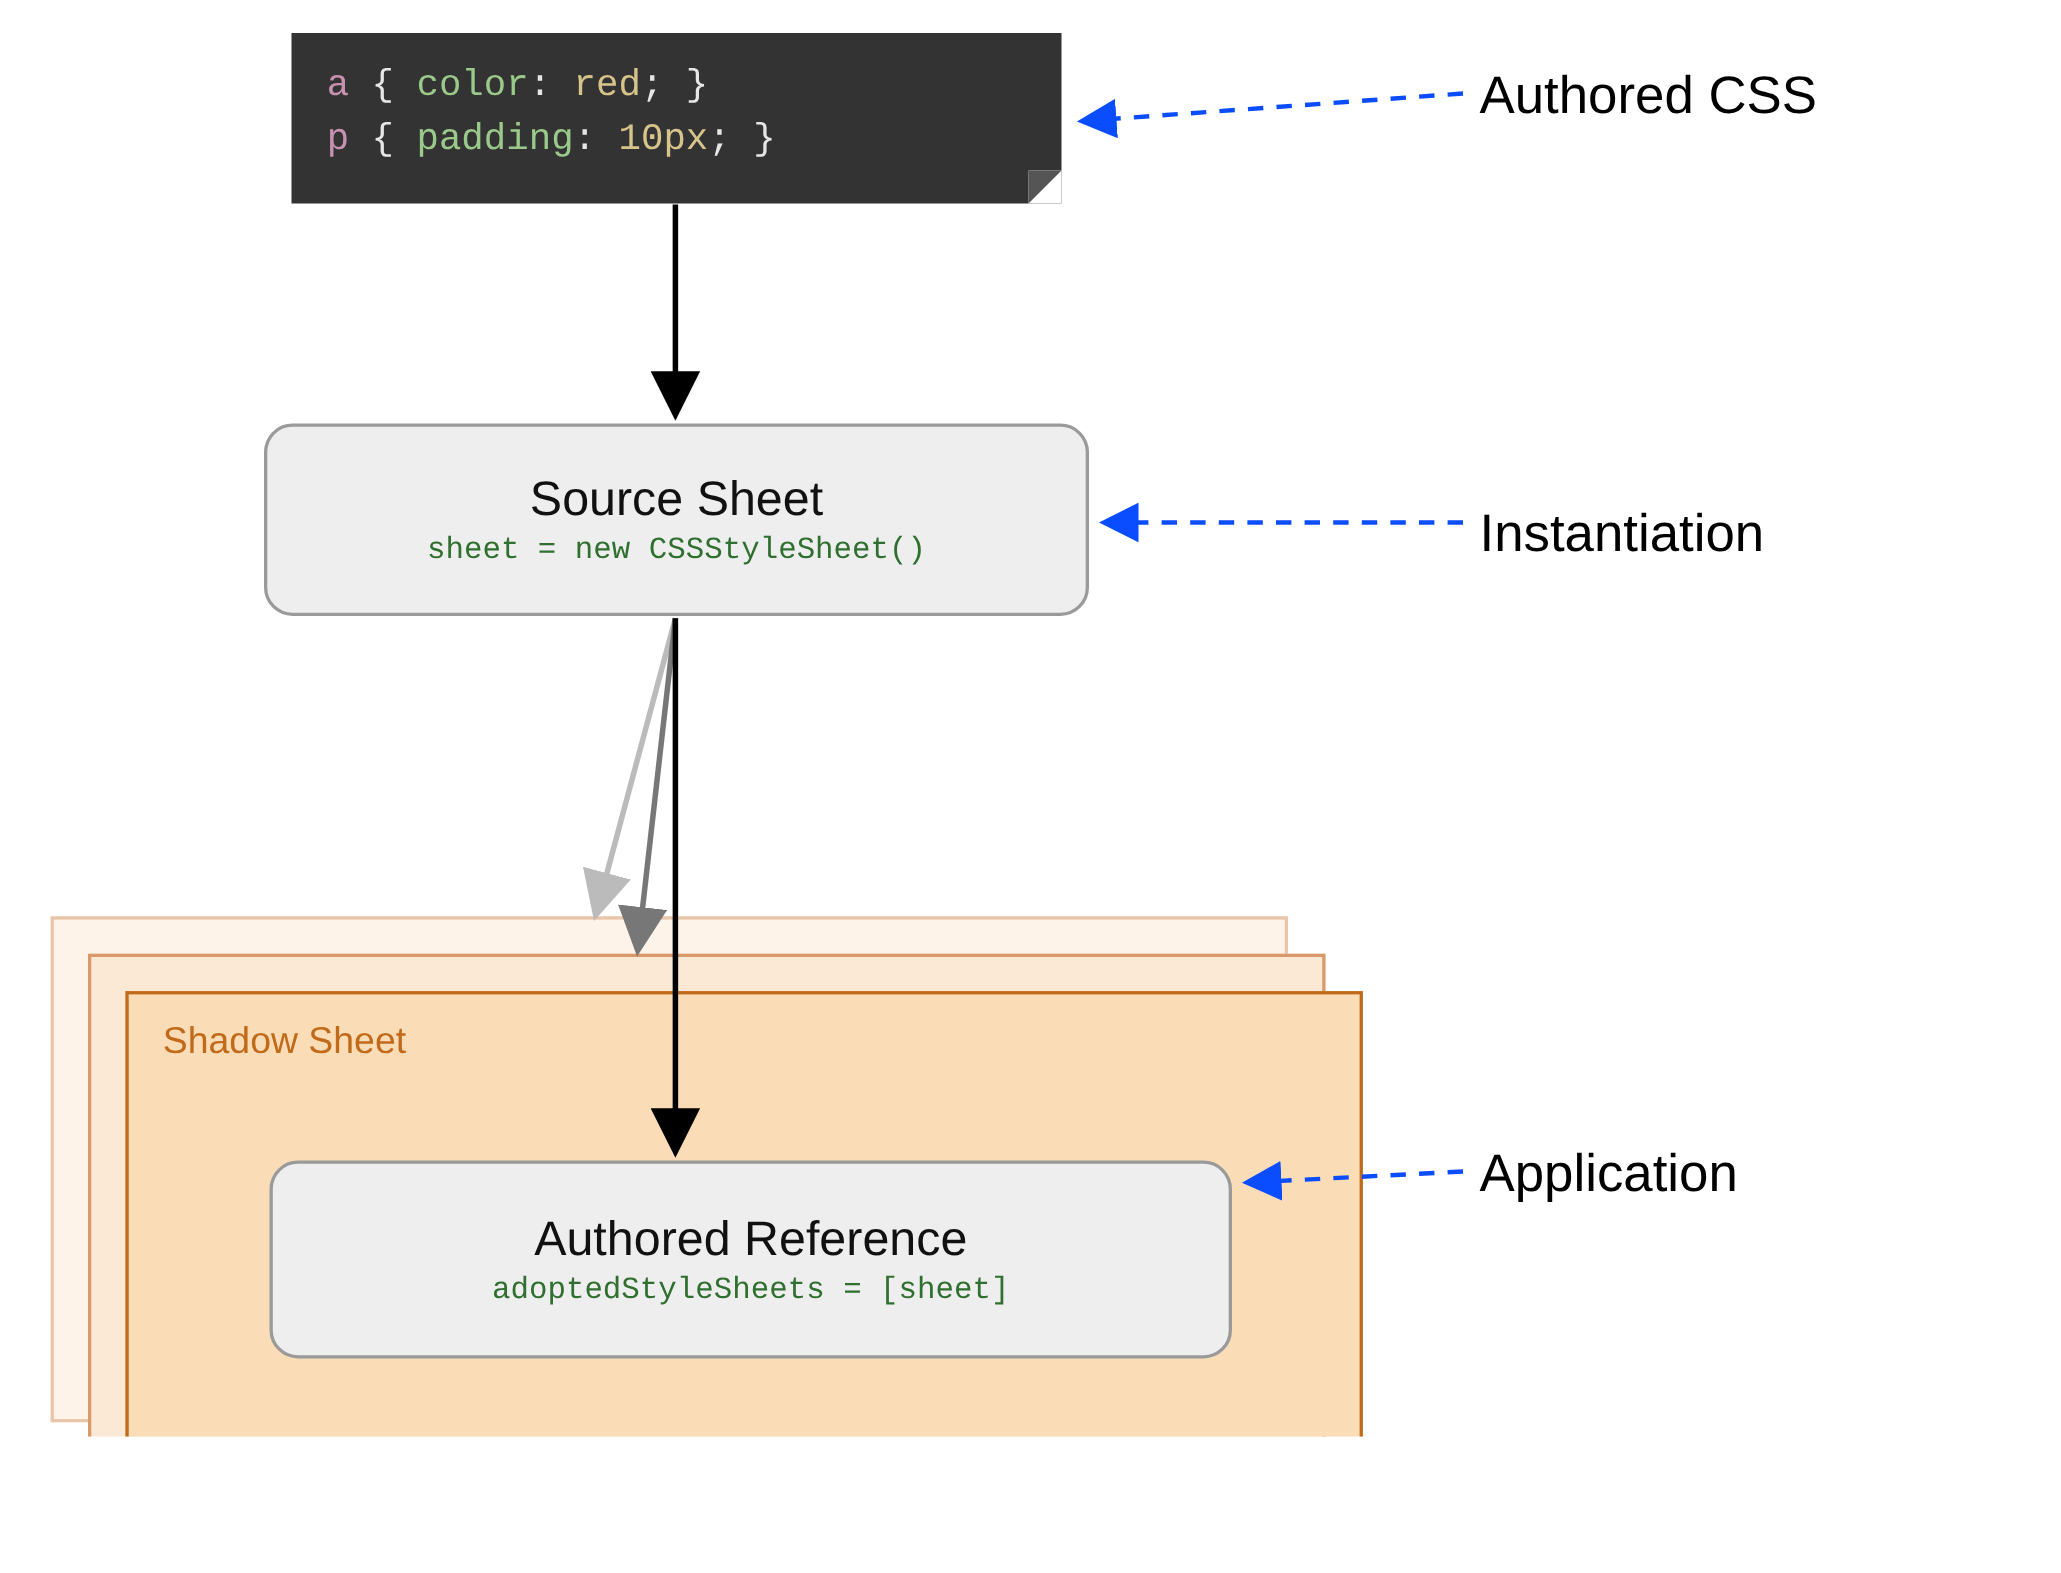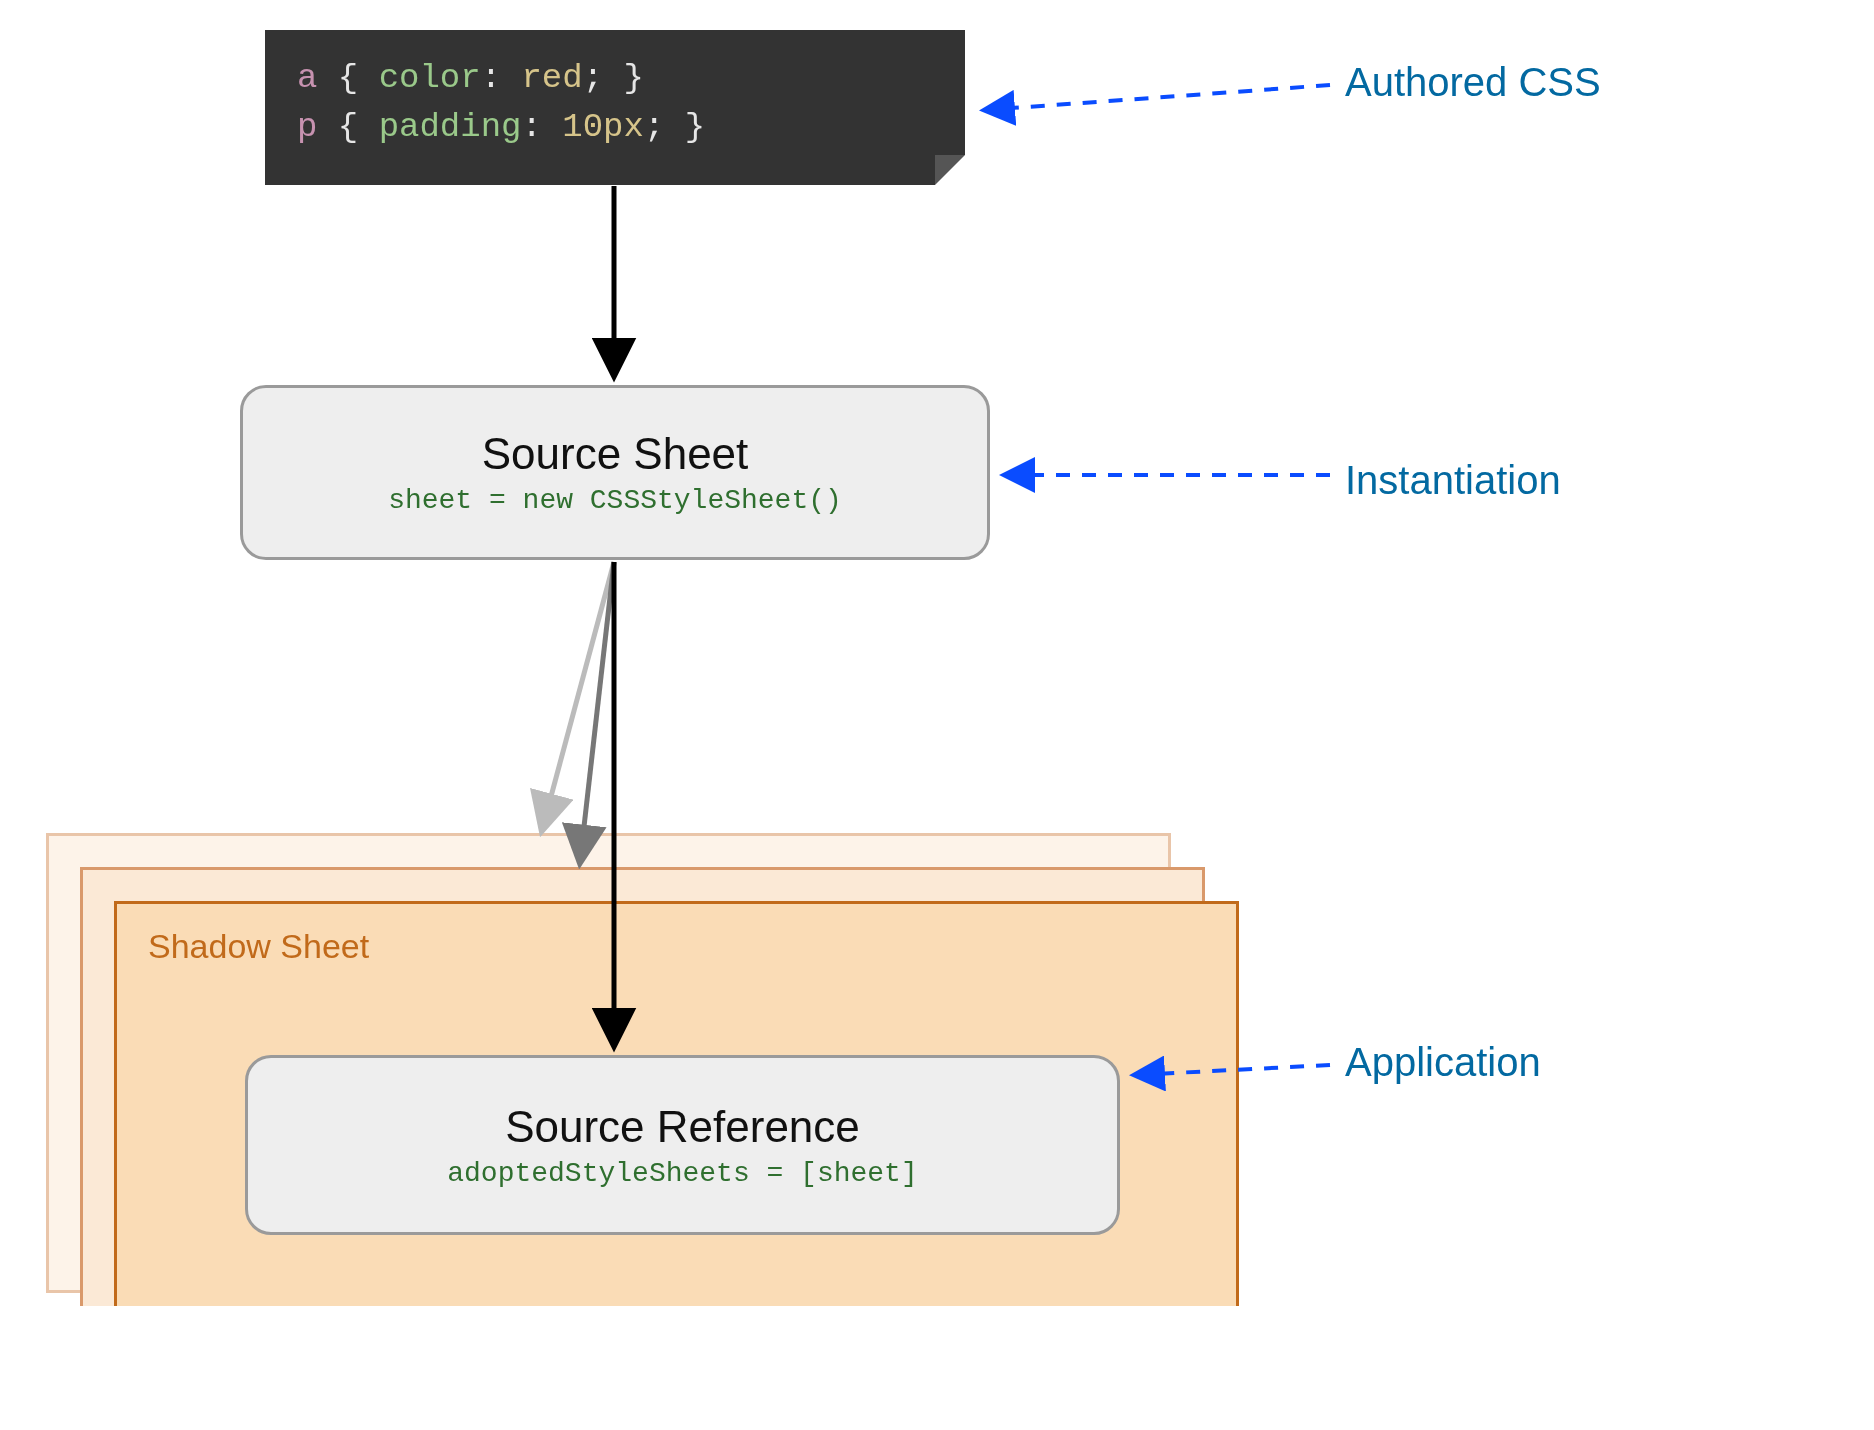--- a/index.html
+++ b/index.html
@@ -65,22 +65,22 @@
     position: absolute;
     border: 3px solid;
   }
   .shadow-label {
     position: absolute;
     font-size: 34px;
   }
 
   .annot {
     position: absolute;
-    color: #0369a1;
-    font-size: 40px;
+    color: #000000;
+    font-size: 48px;
     white-space: nowrap;
   }
 
   svg.arrows {
     position: absolute;
     top: 0; left: 0;
     width: 1874px; height: 1430px;
     pointer-events: none;
   }
 </style>
@@ -105,21 +105,21 @@
   </div>
 
   <div class="shadow-stack" style="left:46px; top:833px; width:1200px; height:530px;">
     <div class="shadow-card" style="left:0px; top:0px; width:1125px; height:460px; border-color:#e9c5a9; background:#fdf3e9;"></div>
     <div class="shadow-card" style="left:34px; top:34px; width:1125px; height:460px; border-color:#d9996b; background:#fbe9d6;"></div>
     <div class="shadow-card" style="left:68px; top:68px; width:1125px; height:460px; border-color:#c16a1a; background:#fadcb6;"></div>
     <div class="shadow-label" style="left:102px; top:94px; color:#c16a1a;">Shadow Sheet</div>
   </div>
 
   <div class="rbox" style="left:245px; top:1055px; width:875px; height:180px;">
-    <div class="title">Source Reference</div>
+    <div class="title">Authored Reference</div>
     <div class="codeline">adoptedStyleSheets = [sheet]</div>
   </div>
 
   <div class="annot" style="left:1345px; top:60px;">Authored CSS</div>
   <div class="annot" style="left:1345px; top:458px;">Instantiation</div>
   <div class="annot" style="left:1345px; top:1040px;">Application</div>
 
   <svg class="arrows" viewBox="0 0 1874 1430">
     <defs>
       <marker id="arrow-black" viewBox="0 0 12 12" refX="10" refY="6" markerWidth="9" markerHeight="9" orient="auto-start-reverse">

